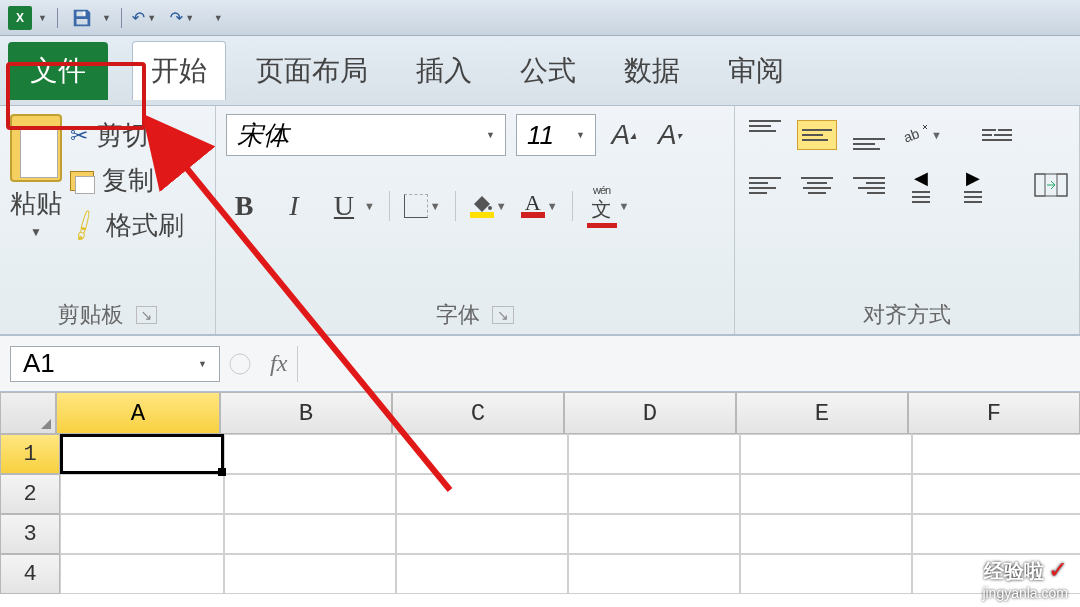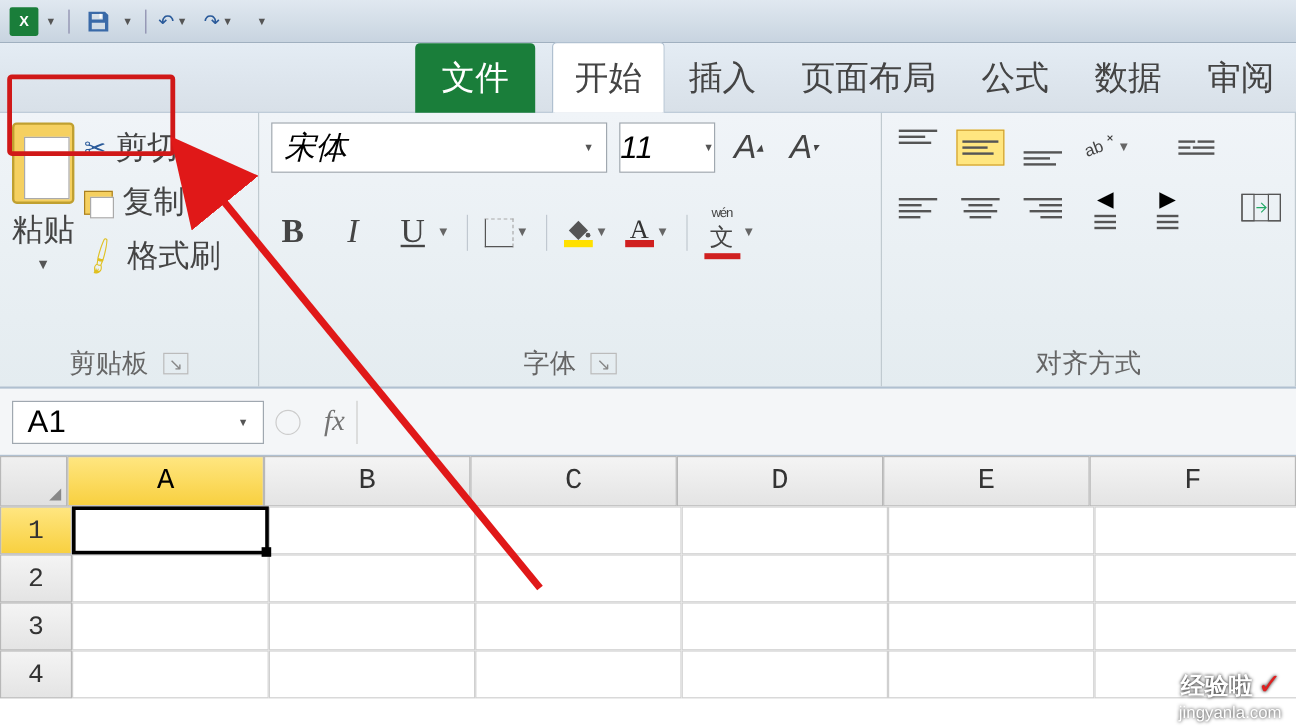--- a/index.html
+++ b/index.html
@@ -7,21 +7,21 @@
 
     
     .qat { height: 36px; background: linear-gradient(#e0e8f0, #c8d4e0); display: flex; align-items: center; padding-left: 8px; gap: 6px; border-bottom: 1px solid #a0b0c0; }
     .qat-excel-icon { width: 24px; height: 24px; background: #1a7e3a; color: #fff; display: flex; align-items: center; justify-content: center; font-size: 12px; font-weight: bold; border-radius: 2px; }
     .qat-arrow { font-size: 9px; color: #555; }
     .qat-sep { width: 1px; height: 20px; background: #88a; margin: 0 4px; }
     .qat-btn { width: 28px; height: 28px; display: flex; align-items: center; justify-content: center; font-size: 18px; color: #4a6; }
     .qat-undo { width: 32px; display: flex; align-items: center; gap: 2px; font-size: 16px; color: #2a5a9a; }
 
     
-    .ribbon-tabs { height: 58px; background: linear-gradient(#e4ecf4, #d8e0e8); display: flex; align-items: center; padding-left: 8px; gap: 2px; border-bottom: 1px solid #b0c0d0; position: relative; justify-content: flex-end; }
+    .ribbon-tabs { height: 70px; background: linear-gradient(#e4ecf4, #d8e0e8); display: flex; align-items: center; padding-left: 8px; gap: 12px; border-bottom: 1px solid #b0c0d0; position: relative; }
     .file-highlight { position: absolute; left: 6px; top: 62px; width: 140px; height: 68px; border: 4px solid #d01818; border-radius: 4px; z-index: 2; pointer-events: none; }
     .file-tab { background: #1a7e3a; color: #fff; padding: 10px 22px; font-size: 28px; border-radius: 4px 4px 0 0; margin-right: 12px; }
     .tab { padding: 10px 18px; font-size: 28px; color: #444; cursor: pointer; }
     .tab.active { background: #fff; border: 1px solid #b0c0d0; border-bottom: none; border-radius: 4px 4px 0 0; }
 
     
     .ribbon { height: 230px; background: linear-gradient(#f0f4f8, #e4ecf0); display: flex; border-bottom: 2px solid #b0c0d0; }
     .group { border-right: 1px solid #c0cad0; display: flex; flex-direction: column; padding: 8px 10px 4px; }
     .group-body { flex: 1; display: flex; gap: 8px; }
     .group-label { text-align: center; font-size: 22px; color: #666; padding-top: 4px; display: flex; justify-content: center; align-items: center; gap: 12px; }
@@ -37,21 +37,21 @@
     .clip-action { display: flex; align-items: center; gap: 8px; font-size: 26px; color: #444; cursor: pointer; }
     .cut-icon { color: #2a5a9a; font-size: 22px; }
     .copy-icon { width: 24px; height: 20px; background: #f5d060; border: 1px solid #aa8020; position: relative; }
     .copy-icon::before { content: ""; position: absolute; left: 4px; top: 4px; width: 18px; height: 16px; background: #fff; border: 1px solid #aaa; }
     .brush-icon { color: #e0c020; font-size: 22px; transform: rotate(-30deg); display: inline-block; }
 
     
     .font-group { width: 560px; }
     .font-row1 { display: flex; align-items: center; gap: 10px; font-style: italic; }
     .font-name { width: 280px; height: 42px; border: 1px solid #a0a8b0; background: #fff; display: flex; align-items: center; justify-content: space-between; padding: 0 10px; font-size: 26px; }
-    .font-size { width: 80px; height: 42px; border: 1px solid #a0a8b0; background: #fff; display: flex; align-items: center; justify-content: space-between; padding: 0 0; font-size: 26px; }
+    .font-size { width: 80px; height: 42px; border: 1px solid #a0a8b0; background: #fff; display: flex; align-items: center; justify-content: space-between; padding: 0 10px; font-size: 26px; }
     .size-grow { font-size: 26px; font-family: serif; }
     .size-shrink { font-size: 18px; font-family: serif; }
     .font-row2 { display: flex; align-items: center; gap: 14px; margin-top: 28px; }
     .fmt-btn { width: 36px; height: 36px; display: flex; align-items: center; justify-content: center; font-size: 28px; color: #444; cursor: pointer; }
     .fmt-bold { font-weight: bold; font-family: serif; }
     .fmt-italic { font-style: italic; font-family: serif; }
     .fmt-underline { text-decoration: underline; font-family: serif; }
     .btn-split { display: flex; align-items: center; gap: 2px; }
     .btn-split .arr { font-size: 11px; color: #666; }
     .border-icon { border: 1px solid #555; border-top: 1px dashed #aaa; border-right: 1px dashed #aaa; width: 24px; height: 24px; display: inline-block; }
@@ -135,22 +135,22 @@
   <div class="qat-undo">↶<span class="qat-arrow">▼</span></div>
   <div class="qat-undo">↷<span class="qat-arrow">▼</span></div>
   <span class="qat-arrow" style="margin-left:6px">▼</span>
 </div>
 
 <div class="file-highlight"></div>
 
 <div class="ribbon-tabs">
   <div class="file-tab">文件</div>
   <div class="tab active">开始</div>
+  <div class="tab">页面布局</div>
   <div class="tab">插入</div>
-  <div class="tab">页面布局</div>
   <div class="tab">公式</div>
   <div class="tab">数据</div>
   <div class="tab">审阅</div>
 </div>
 
 <div class="ribbon">
 
   <div class="group" style="width:232px">
     <div class="group-body">
       <div class="clip-paste">

